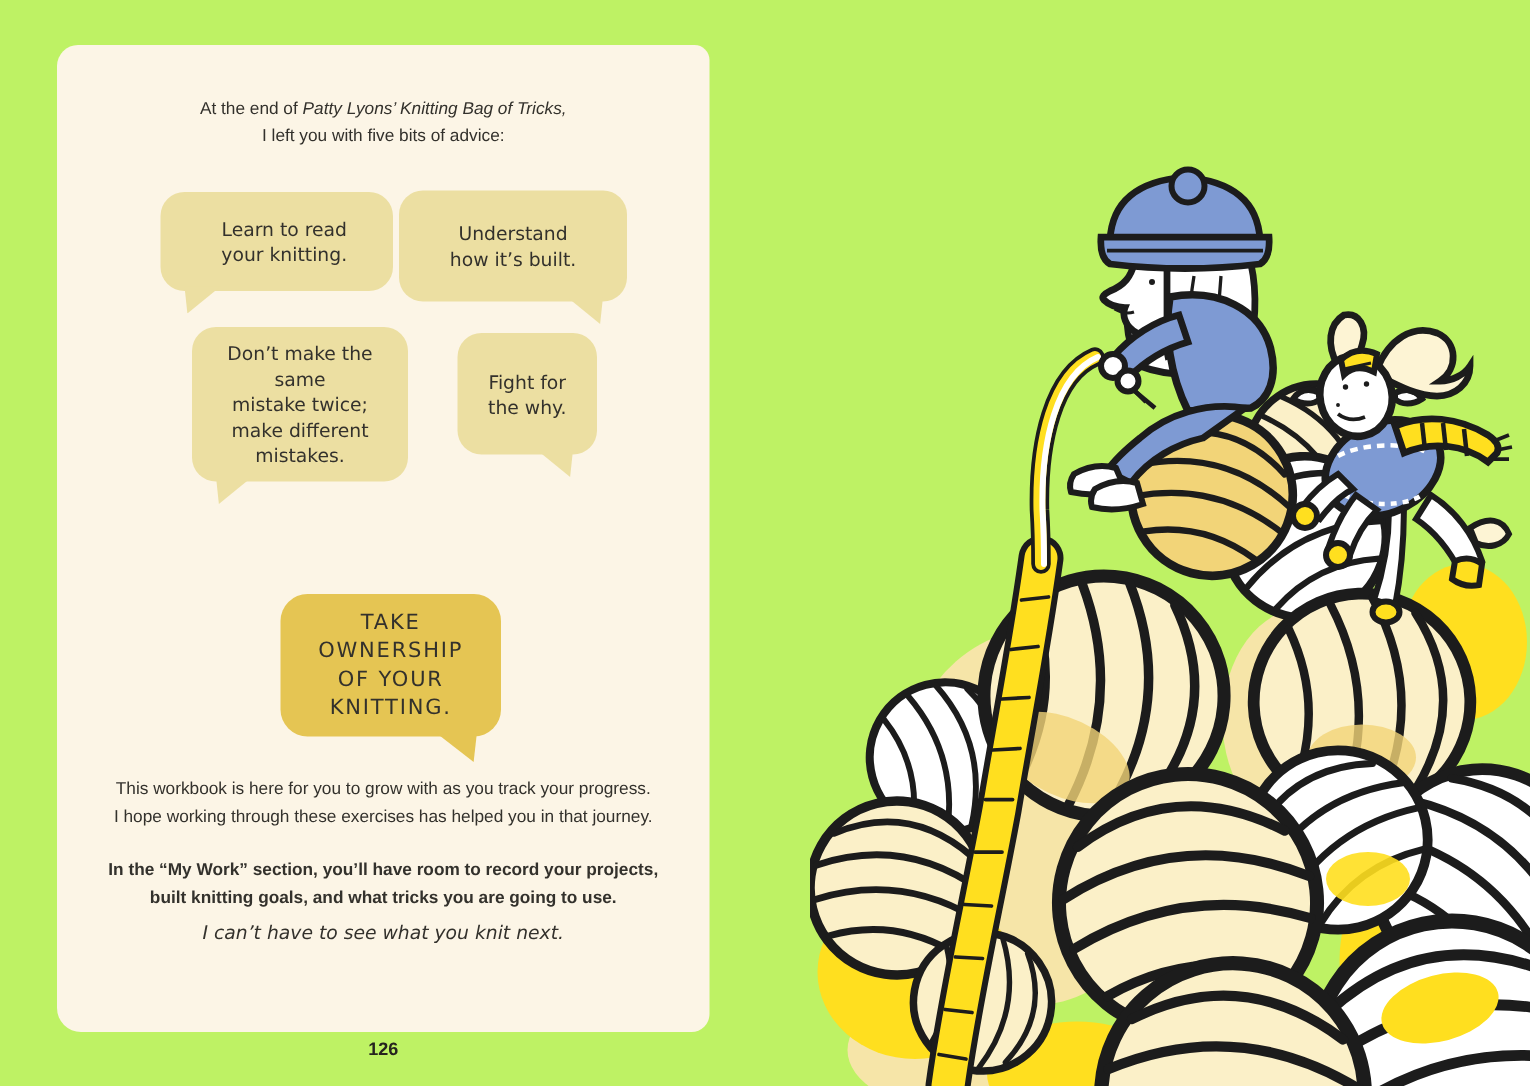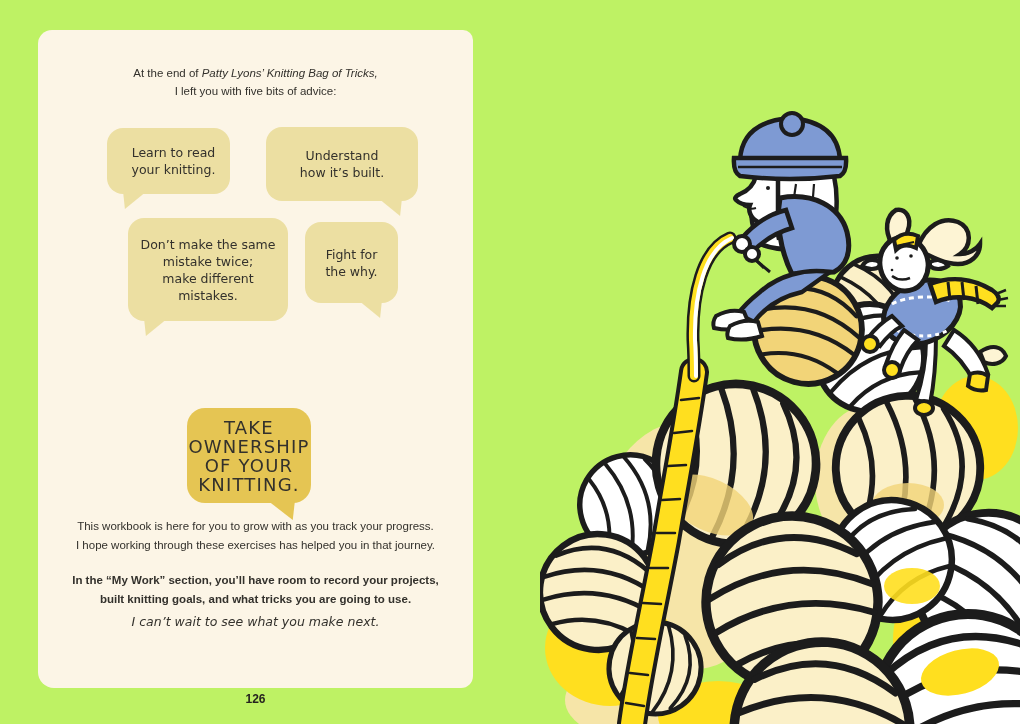--- a/index.html
+++ b/index.html
@@ -19,28 +19,28 @@
     position:absolute; background:var(--bubble-tan,#ecdfa2); border-radius:16px;
     display:flex; align-items:center; justify-content:center;
     font-family:"DejaVu Sans", sans-serif; font-size:12.5px; line-height:17px;
     white-space:pre-line; text-align:center; padding:4px 6px; box-sizing:border-box;
   }
   .bubble::after {
     content:""; position:absolute; bottom:-15px; width:24px; height:18px; background:inherit;
   }
   .tail-l::after { left:16px;  clip-path:polygon(0 0,100% 0,8% 100%); }
   .tail-r::after { right:16px; clip-path:polygon(0 0,100% 0,92% 100%); }
-  .b1 { left:69px;  top:98px;  width:123px; height:66px;padding-left:16px; }
+  .b1 { left:69px;  top:98px;  width:155px; height:66px;padding-left:16px; }
   .b2 { left:228px; top:97px;  width:152px; height:74px; }
-  .b3 { left:90px;  top:188px; width:160px; height:103px; }
+  .b3 { left:90px;  top:188px; width:144px; height:103px; }
   .b4 { left:267px; top:192px; width:93px;  height:81px; }
   .gold {
-    left:149px; top:366px; width:124px; height:95px;
+    left:149px; top:366px; width:147px; height:95px;
     background:var(--bubble-gold,#e5c553); border-radius:18px;
-    font-size:18px; letter-spacing:1.2px; line-height:19px;margin-top:12px;
+    font-size:14px; letter-spacing:1.2px; line-height:19px;
   }
   .gold::after { width:28px; height:20px; bottom:-17px; }
   .paras { position:absolute; top:487px; left:8px; right:8px; font-size:11.5px; line-height:19px; }
   .para2 { margin-top:16px;font-weight:bold; }
   .closing { margin-top:3px; font-style:italic; font-size:12.5px; }
   .pagenum {
     position:absolute; left:38px; top:692px; width:435px; text-align:center;
     font-size:12px; font-weight:bold; color:#26241f;
   }
   .illo { position:absolute; right:0; top:0; }
@@ -85,21 +85,21 @@
 
     <div class="paras txt-c">
       <div>
         <div>This workbook is here for you to grow with as you track your progress.</div>
         <div>I hope working through these exercises has helped you in that journey.</div>
       </div>
       <div class="para2">
         <div>In the “My Work” section, you’ll have room to record your projects,</div>
         <div>built knitting goals, and what tricks you are going to use.</div>
       </div>
-      <div class="closing hand">I can’t wait to see what you make next.</div>
+      <div class="closing hand">I can’t have to see what you knit next.</div>
     </div>
   </div>
 
   <div class="pagenum">126</div>
 
   <svg class="illo" width="480" height="724" viewBox="0 0 480 724" xmlns="http://www.w3.org/2000/svg">
     <defs>
       <g id="ballSym">
         <circle r="46" class="s-ink" stroke-width="5"></circle>
         <path d="M-37,-24 Q0,-46 37,-22" fill="none" class="s-ink" stroke-width="3.6" stroke-linecap="round"></path>

